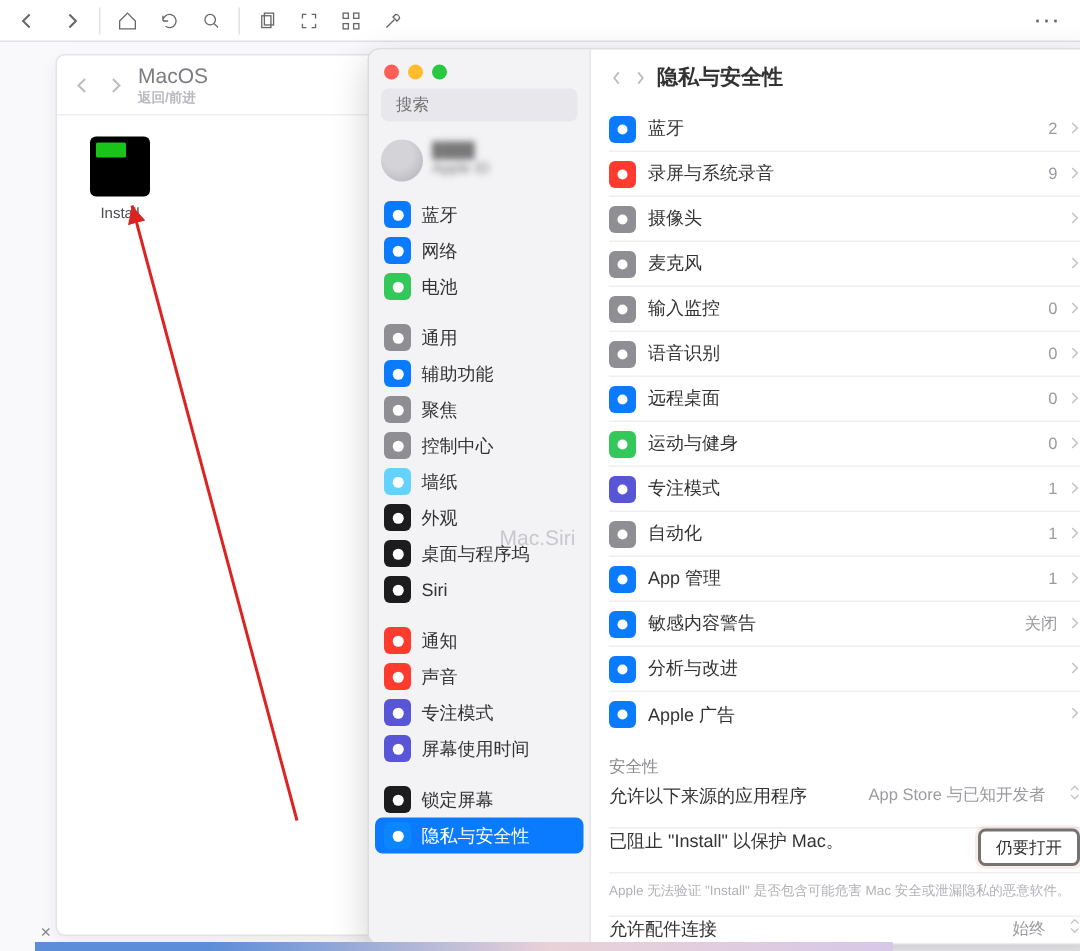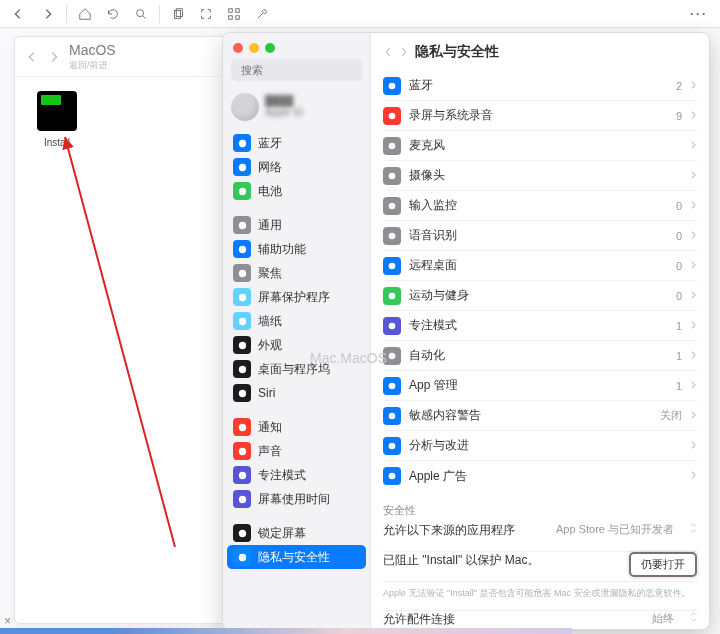--- a/index.html
+++ b/index.html
@@ -6,28 +6,28 @@
   body { width: 720px; height: 634px; background: #f9f9fb; font-size: 12px; color: #333; overflow: hidden; position: relative; }
 
   
   .topbar { height: 28px; border-bottom: 1px solid #e1e1e4; display: flex; align-items: center; padding: 0 4px; background: #fff; }
   .tb-group { display: flex; gap: 2px; }
   .tb-btn { width: 28px; height: 24px; display: flex; align-items: center; justify-content: center; color: #666; border-radius: 4px; }
   .tb-btn svg { width: 14px; height: 14px; }
   .tb-sep { width: 1px; height: 18px; background: #e1e1e4; margin: 0 4px; }
   .tb-dots { margin-left: auto; margin-right: 8px; color: #666; letter-spacing: 2px; font-weight: bold; }
 
-  .stage { position: relative; width: 572px; height: 606px; }
+  .stage { position: relative; width: 572px; height: 606px; margin-left: 23px; }
 
   
   .finder { position: absolute; left: 14px; top: 8px; width: 692px; height: 588px; background: #fff; border: 1px solid #e4e4e7; border-radius: 6px; box-shadow: 0 4px 12px rgba(0,0,0,0.06); }
   .finder-head { height: 40px; display: flex; align-items: center; padding: 0 10px; gap: 8px; border-bottom: 1px solid #efeff2; }
   .nav-arrow { width: 14px; height: 14px; color: #bbb; }
   .finder-title { font-size: 14px; color: #7c7c82; font-weight: 500; }
-  .finder-sub { font-size: 9px; color: #b9b9bf; margin-top: 1px; }
+  .finder-sub { font-size: 9px; color: #b9b9bf; margin-top: 1px; font-weight: bold; }
   .finder-body { padding: 14px; }
   .file-item { width: 56px; text-align: center; }
   .exec-icon { width: 40px; height: 40px; background: #000; border-radius: 4px; margin: 0 auto 6px; position: relative; }
   .exec-icon::before { content: ""; position: absolute; left: 4px; top: 4px; width: 20px; height: 10px; background: #18c418; border-radius: 1px; }
   .file-label { font-size: 10px; color: #4a4a4f; }
   .right-edge { position: absolute; right: 0; top: 60px; bottom: 0; width: 10px; border-left: 1px solid #efeff2; display: flex; justify-content: center; padding-top: 6px; color: #bdbdc1; font-size: 11px;}
   .arrow-annot { position: absolute; left: 10px; top: 90px; pointer-events: none; }
 
   
   .settings { position: absolute; left: 222px; top: 4px; width: 488px; height: 598px; background: #fff; border: 1px solid #dcdce0; border-radius: 8px; box-shadow: 0 8px 24px rgba(0,0,0,0.18); display: flex; overflow: hidden; }
@@ -241,26 +241,26 @@
           </div>
           <div class="side-item">
             <span class="sic c-grey">
               <svg viewBox="0 0 12 12">
                 <circle cx="6" cy="6" r="4" fill="#fff"></circle>
               </svg>
             </span>
             <span>聚焦</span>
           </div>
           <div class="side-item">
-            <span class="sic c-teal">
-              <svg viewBox="0 0 12 12">
-                <circle cx="6" cy="6" r="4" fill="#fff"></circle>
-              </svg>
-            </span>
-            <span>屏幕保护程序</span>
+            <span class="sic c-grey">
+              <svg viewBox="0 0 12 12">
+                <circle cx="6" cy="6" r="4" fill="#fff"></circle>
+              </svg>
+            </span>
+            <span>控制中心</span>
           </div>
           <div class="side-item">
             <span class="sic c-teal">
               <svg viewBox="0 0 12 12">
                 <circle cx="6" cy="6" r="4" fill="#fff"></circle>
               </svg>
             </span>
             <span>墙纸</span>
           </div>
           <div class="side-item">
@@ -375,33 +375,33 @@
               <span class="row-chev"><svg viewBox="0 0 8 12">
                   <path d="M2 2l4 4-4 4" stroke="currentColor" fill="none" stroke-width="1.3"></path>
                 </svg></span>
             </div>
             <div class="row">
               <span class="ric c-grey">
                 <svg viewBox="0 0 12 12">
                   <circle cx="6" cy="6" r="4" fill="#fff"></circle>
                 </svg>
               </span>
+              <span class="row-label">摄像头</span>
+              <span class="row-val"></span>
+              <span class="row-chev"><svg viewBox="0 0 8 12">
+                  <path d="M2 2l4 4-4 4" stroke="currentColor" fill="none" stroke-width="1.3"></path>
+                </svg></span>
+            </div>
+            <div class="row">
+              <span class="ric c-grey">
+                <svg viewBox="0 0 12 12">
+                  <circle cx="6" cy="6" r="4" fill="#fff"></circle>
+                </svg>
+              </span>
               <span class="row-label">麦克风</span>
-              <span class="row-val"></span>
-              <span class="row-chev"><svg viewBox="0 0 8 12">
-                  <path d="M2 2l4 4-4 4" stroke="currentColor" fill="none" stroke-width="1.3"></path>
-                </svg></span>
-            </div>
-            <div class="row">
-              <span class="ric c-grey">
-                <svg viewBox="0 0 12 12">
-                  <circle cx="6" cy="6" r="4" fill="#fff"></circle>
-                </svg>
-              </span>
-              <span class="row-label">摄像头</span>
               <span class="row-val"></span>
               <span class="row-chev"><svg viewBox="0 0 8 12">
                   <path d="M2 2l4 4-4 4" stroke="currentColor" fill="none" stroke-width="1.3"></path>
                 </svg></span>
             </div>
             <div class="row">
               <span class="ric c-grey">
                 <svg viewBox="0 0 12 12">
                   <circle cx="6" cy="6" r="4" fill="#fff"></circle>
                 </svg>
@@ -539,16 +539,16 @@
           <span class="row-label">允许配件连接</span>
           <span class="row-val">始终</span>
           <span class="row-chev"><svg viewBox="0 0 8 12">
                 <path d="M1 4l3-3 3 3M1 8l3 3 3-3" stroke="currentColor" fill="none"></path>
               </svg></span>
         </div>
       </div>
     </div>
   </div>
 
-  <div class="watermark">Mac.MacOS</div>
+  <div class="watermark">Mac.Siri</div>
   <span class="bottom-x">×</span>
   <div class="bottom-strip"></div>
 </div>
 
 </body></html>

